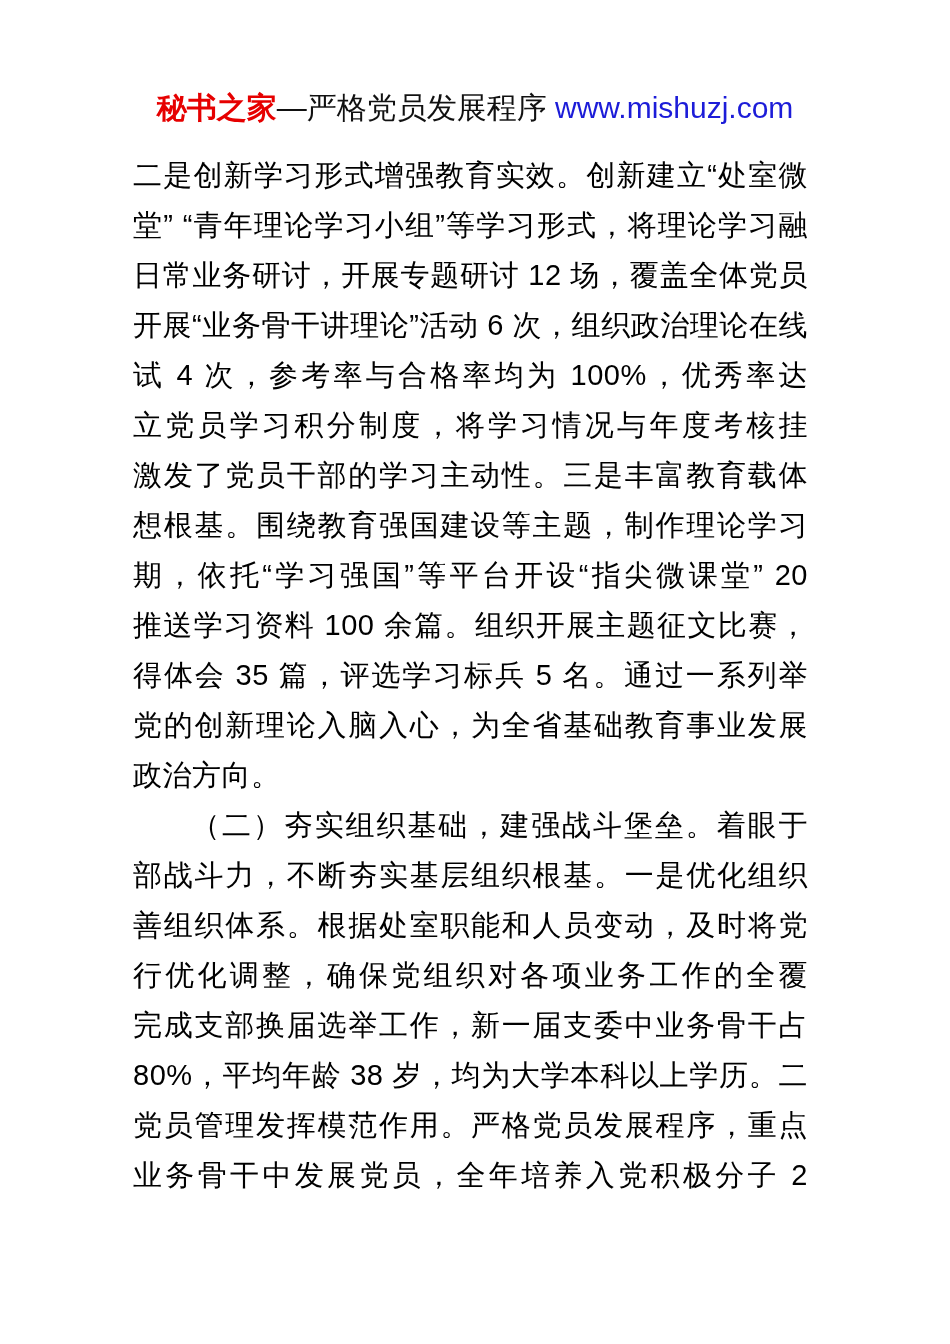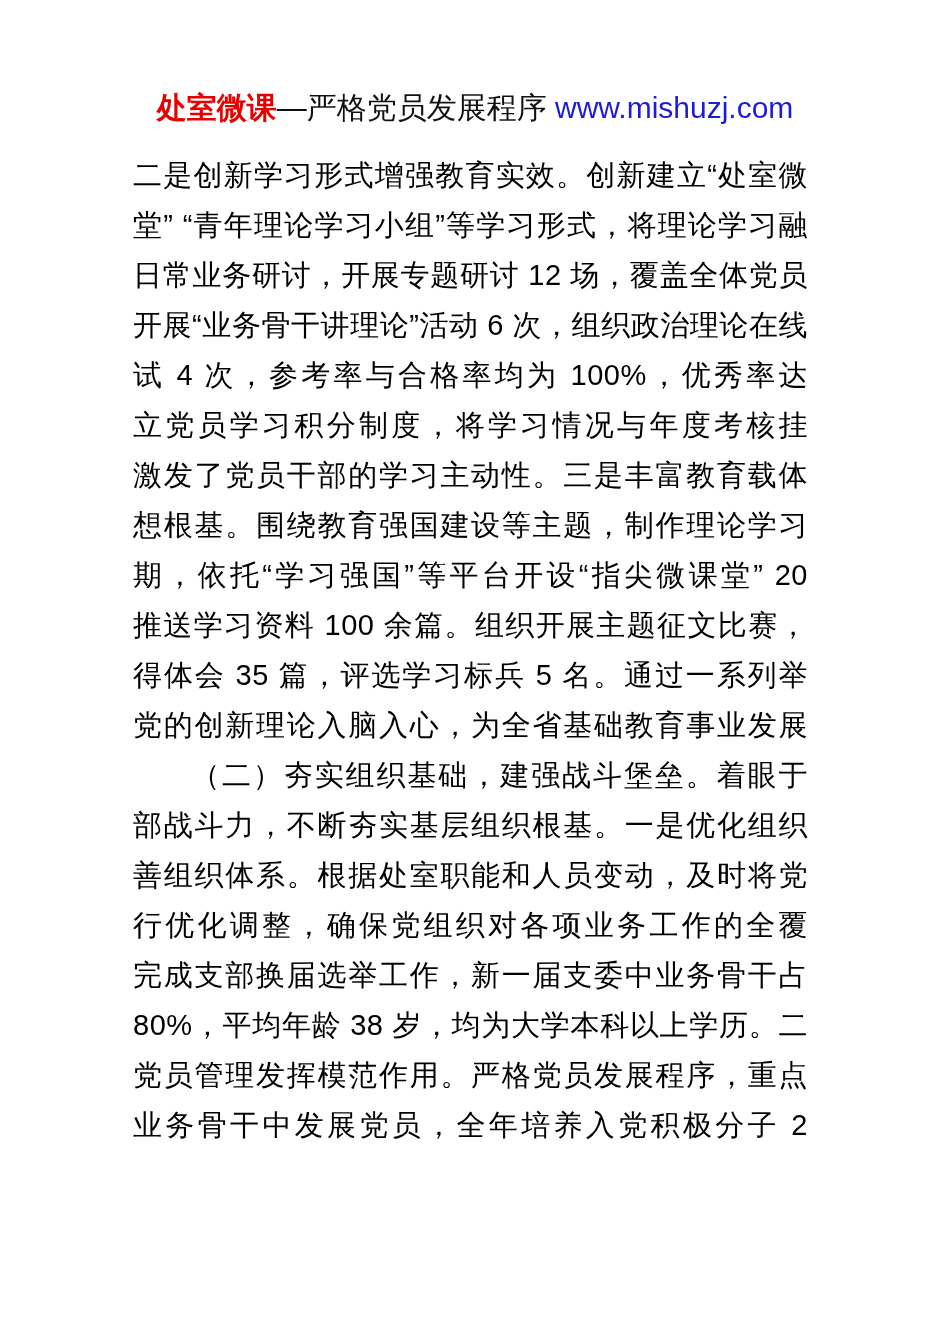--- a/index.html
+++ b/index.html
@@ -54,37 +54,38 @@
   .line.indent {
     text-indent: 58px;
   }
 </style>
 </head>
 <body>
 
 <div class="page">
 
   <div class="doc-header">
-    <span class="site-name">处室微课</span><span class="separator">—</span><span class="tagline">严格党员发展程序</span>
+    <span class="site-name">秘书之家</span><span class="separator">—</span><span class="tagline">严格党员发展程序</span>
     <span class="site-url">www.mishuzj.com</span>
   </div>
 
   <div class="doc-body">
     <div class="line">二是创新学习形式增强教育实效。创新建立“处室微课</div>
     <div class="line">堂” “青年理论学习小组”等学习形式，将理论学习融入</div>
     <div class="line">日常业务研讨，开展专题研讨 12 场，覆盖全体党员干部。</div>
     <div class="line">开展“业务骨干讲理论”活动 6 次，组织政治理论在线测</div>
     <div class="line">试 4 次，参考率与合格率均为 100%，优秀率达 95%。建</div>
     <div class="line">立党员学习积分制度，将学习情况与年度考核挂钩，有效</div>
     <div class="line">激发了党员干部的学习主动性。三是丰富教育载体筑牢思</div>
     <div class="line">想根基。围绕教育强国建设等主题，制作理论学习手册 4</div>
     <div class="line">期，依托“学习强国”等平台开设“指尖微课堂” 20 期，</div>
     <div class="line">推送学习资料 100 余篇。组织开展主题征文比赛，征集心</div>
     <div class="line">得体会 35 篇，评选学习标兵 5 名。通过一系列举措，确保</div>
     <div class="line">党的创新理论入脑入心，为全省基础教育事业发展把准了</div>
+    <div class="line flush">政治方向。</div>
     <div class="line indent">（二）夯实组织基础，建强战斗堡垒。着眼于提升支</div>
     <div class="line">部战斗力，不断夯实基层组织根基。一是优化组织设置完</div>
     <div class="line">善组织体系。根据处室职能和人员变动，及时将党小组进</div>
     <div class="line">行优化调整，确保党组织对各项业务工作的全覆盖。圆满</div>
     <div class="line">完成支部换届选举工作，新一届支委中业务骨干占比达</div>
     <div class="line">80%，平均年龄 38 岁，均为大学本科以上学历。二是严格</div>
     <div class="line">党员管理发挥模范作用。严格党员发展程序，重点在青年</div>
     <div class="line">业务骨干中发展党员，全年培养入党积极分子 2 名。开展</div>
   </div>
 

